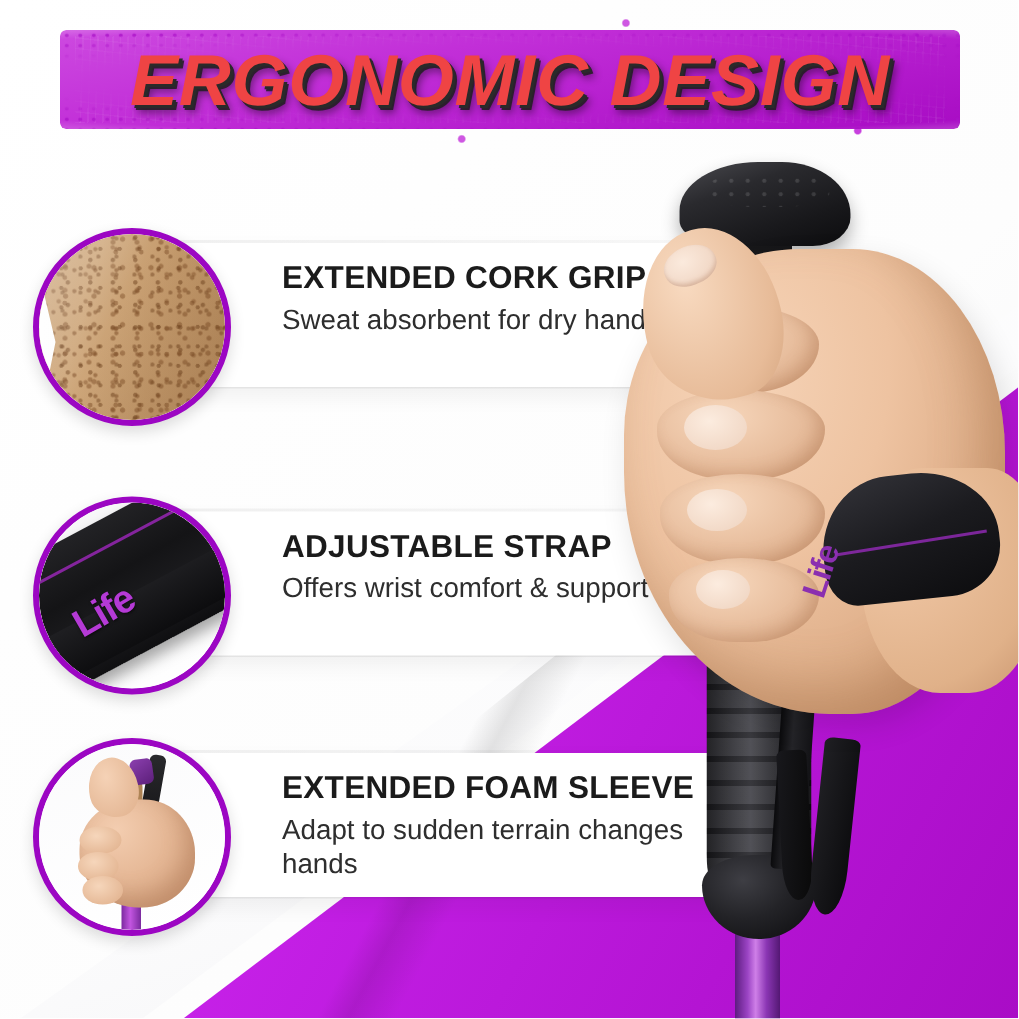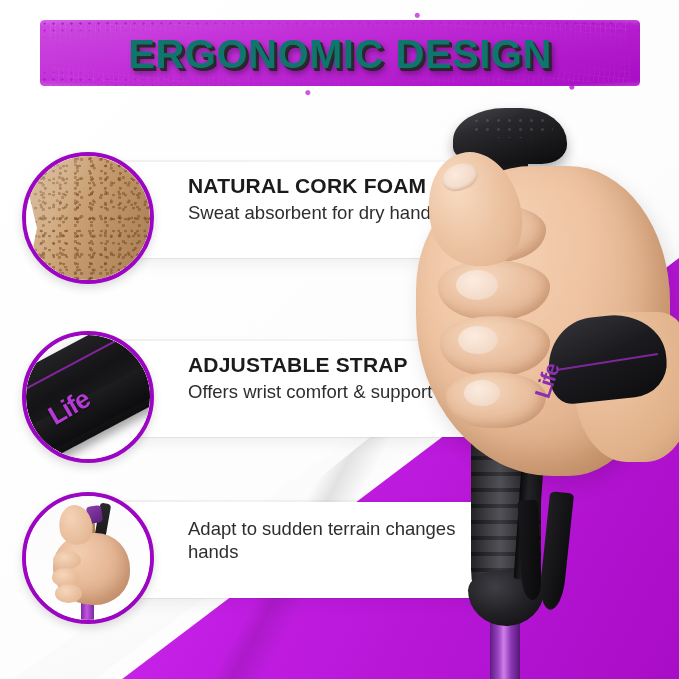--- a/index.html
+++ b/index.html
@@ -91,29 +91,30 @@
     -webkit-mask-image: radial-gradient(ellipse 115% 95% at 50% 50%, rgba(0,0,0,0) 40%, #000 100%);
     mask-image: radial-gradient(ellipse 115% 95% at 50% 50%, rgba(0,0,0,0) 40%, #000 100%);
     pointer-events: none;
   }
   .banner-title {
     position: absolute;
     inset: 0;
     display: flex;
     align-items: center;
     justify-content: center;
-    font-size: 40px;
+    font-size: 48px;
     font-weight: bold;
     letter-spacing: .5px;
-    color: #0f766e;
+    color: #ef4444;
     text-shadow:
        2px 2px 0 #2a2a2a,
        3px 3px 0 rgba(30,30,30,.85),
        4px 5px 6px rgba(0,0,0,.45);
     white-space: nowrap;
+    font-style: italic;
   }
 
   
   .feature {
     position: absolute;
     left: 0;
     width: 500px;
     height: 118px;
   }
   .feature-1 { top: 152px; }
@@ -554,21 +555,21 @@
     <div class="banner-body">
       <div class="banner-grain"></div>
       <div class="spray-dots"></div>
     </div>
     <div class="banner-title">ERGONOMIC DESIGN</div>
   </div>
 
   <div class="feature feature-1">
     <div class="card">
       <div class="card-text">
-        <div class="feature-title">NATURAL CORK FOAM</div>
+        <div class="feature-title">EXTENDED CORK GRIP</div>
         <div class="feature-desc">Sweat absorbent for dry hands</div>
       </div>
     </div>
     <div class="thumb">
       <div class="thumb-inner">
         <div class="cork-fill"></div>
         <div class="cork-shape-left"></div>
         <div class="cork-hi"></div>
       </div>
     </div>
@@ -587,20 +588,21 @@
         <div class="strap-band"></div>
         <div class="strap-band2"></div>
         <div class="strap-logo">Life</div>
       </div>
     </div>
   </div>
 
   <div class="feature feature-3">
     <div class="card">
       <div class="card-text">
+        <div class="feature-title">EXTENDED FOAM SLEEVE</div>
         <div class="feature-desc">Adapt to sudden terrain changes hands</div>
       </div>
     </div>
     <div class="thumb">
       <div class="thumb-inner">
         <div class="hand-fill"></div>
         <div class="h3-shaft"></div>
         <div class="h3-foam"></div>
         <div class="h3-cork"></div>
         <div class="h3-strapblk"></div>

